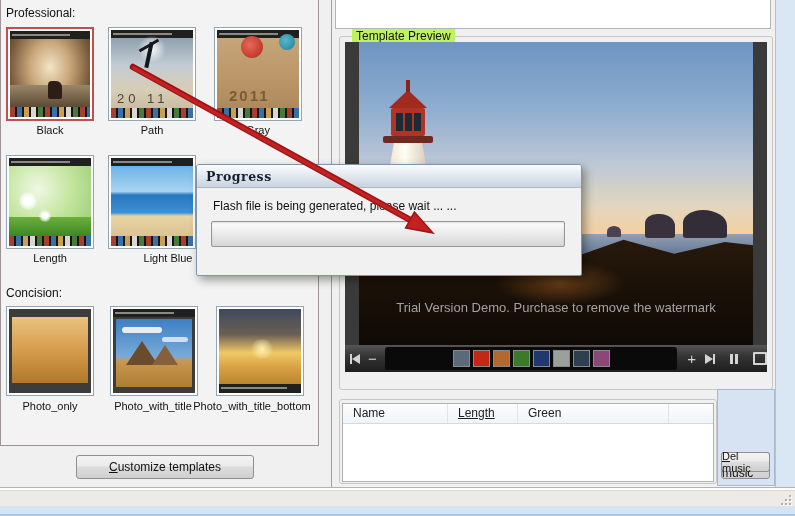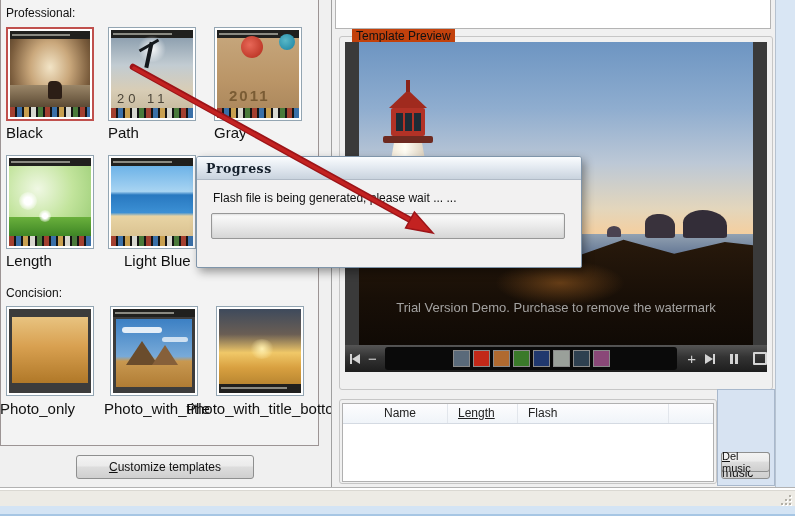--- a/index.html
+++ b/index.html
@@ -18,21 +18,21 @@
   .timg{position:relative;width:100%;height:100%;overflow:hidden;background:#888;}
   .tbar-top{position:absolute;left:0;top:0;right:0;height:8px;background:#20201e;}
   .tbar-top::after{content:"";position:absolute;left:2px;top:3px;width:72%;height:2px;background:#8a8a82;}
   .tbar-bottom-strip{position:absolute;left:0;bottom:0;right:0;height:10px;background:#141414;
       background-image:repeating-linear-gradient(90deg,
         #a34030 0 5px,#141414 5px 7px,#3a70a8 7px 12px,#141414 12px 14px,
         #c8a050 14px 19px,#141414 19px 21px,#d8d8d0 21px 26px,#141414 26px 28px,
         #4a7a3a 28px 33px,#141414 33px 35px);}
   .tbar-caption{position:absolute;left:0;bottom:0;right:0;height:9px;background:#20201e;}
   .tbar-caption::after{content:"";position:absolute;left:2px;top:3px;width:80%;height:2px;background:#8a8a82;}
-  .thumb-label{text-align:left;font-size:15px;color:#111;}
+  .thumb-label{text-align:center;font-size:11px;color:#111;}
 
   
   .art-black{background:radial-gradient(ellipse at 50% 42%,#f2e4c6 0%,#caa87c 35%,#7a5c3c 70%,#3c2c1c 100%);}
   .art-black .road{position:absolute;left:0;bottom:10px;right:0;height:22px;
       background:linear-gradient(180deg,#9a8668,#5c4a34);}
   .art-black .figure{position:absolute;left:38px;bottom:18px;width:14px;height:18px;
       background:#2c1e16;border-radius:4px 6px 2px 2px;}
   .art-blue{background:linear-gradient(180deg,#8094a6 0%,#c2ccd2 40%,#d8cdb6 68%,#c2b497 100%);}
   .art-blue .glow{position:absolute;left:26px;top:6px;width:30px;height:26px;border-radius:50%;
       background:radial-gradient(circle,rgba(255,255,255,.95),rgba(255,255,255,0) 70%);}
@@ -70,21 +70,21 @@
   .win-btn{box-sizing:border-box;display:flex;align-items:center;justify-content:center;
       border:1px solid #8e8f8f;border-radius:3px;color:#111;cursor:pointer;
       background:linear-gradient(180deg,#f3f3f3 0%,#ebebeb 45%,#dddddd 50%,#cfcfcf 100%);}
   .win-btn .accel{text-decoration:underline;}
 
   
   .right-panel-border{left:331px;top:-6px;width:443px;height:493px;
       border:1px solid #a0a0a0;background:#f0f0f0;}
   .white-top-box{left:335px;top:-6px;width:434px;height:33px;background:#ffffff;border:1px solid #b4b4b4;}
   .group-border{border:1px solid #c6c6c6;border-radius:3px;}
-  .group-label{background:#c2410c;padding:0 4px;font-size:12px;color:#111;}
+  .group-label{background:#bef264;padding:0 4px;font-size:12px;color:#111;}
 
   
   .stage{left:345px;top:42px;width:422px;height:303px;overflow:hidden;background:#000;}
   .sky{position:absolute;left:14px;top:0;width:394px;height:303px;
       background:linear-gradient(180deg,#6d95c2 0%,#8fadcf 22%,#bcc8d6 40%,#e3d6bc 55%,#f4cfa0 63%,#eec298 70%,#e0b48c 75%);}
   .side-bar{position:absolute;top:0;width:14px;height:303px;background:#3a3a3a;}
   .sea{position:absolute;left:210px;top:192px;width:198px;height:28px;
       background:linear-gradient(180deg,#93a2b2,#53688a);}
   .stack1{position:absolute;left:300px;top:172px;width:30px;height:24px;border-radius:40% 50% 10% 10%;background:#39323c;}
   .stack2{position:absolute;left:338px;top:168px;width:44px;height:28px;border-radius:45% 55% 8% 8%;background:#332d38;}
@@ -139,21 +139,21 @@
 
   
   .divider{left:0;top:487px;width:795px;height:3px;background:#ffffff;border-top:1px solid #b2b2b2;}
   .statusbar{left:0;top:490px;width:795px;height:16px;background:#edebe5;border-top:1px solid #dad8d2;}
   .grip{position:absolute;right:4px;top:4px;width:10px;height:10px;}
   .grip i{position:absolute;width:2px;height:2px;background:#b2afa6;box-shadow:1px 1px 0 #fff;}
   .bottom-strip{left:0;top:506px;width:795px;height:10px;background:#d4e4f4;border-bottom:2px solid #a6c6e4;box-sizing:border-box;}
   .right-strip{left:775px;top:0;width:20px;height:487px;background:#d9e6f4;border-left:1px solid #b6c2d0;}
 
   
-  .dialog{left:196px;top:156px;width:384px;height:110px;z-index:50;
+  .dialog{left:196px;top:164px;width:384px;height:110px;z-index:50;
       border:1px solid #7f95aa;border-radius:3px 3px 2px 2px;background:#f2f1f1;
       box-shadow:3px 4px 10px rgba(0,0,0,.38);}
   .dlg-title{height:22px;border-radius:2px 2px 0 0;border-bottom:1px solid #b0bac6;
       background:linear-gradient(180deg,#fafcfe 0%,#e4eaf1 45%,#c9d3de 100%);
       display:flex;align-items:center;padding-left:9px;
       font-family:"DejaVu Serif",serif;font-weight:bold;font-size:12.5px;letter-spacing:.5px;color:#15202c;}
   .dlg-msg{position:absolute;left:16px;top:34px;font-size:12px;color:#111;}
   .progress-track{position:absolute;left:14px;top:56px;width:354px;height:26px;box-sizing:border-box;
       border:1px solid #979797;border-radius:2px;
       background:linear-gradient(180deg,#fcfcfc 0%,#ececec 45%,#d6d6d6 100%);
@@ -319,23 +319,23 @@
       </div>
     <div class="pb-icon" style="margin-left:14px;">
       <span class="expand-box"></span>
       </div>
   </div>
 
   <div class="abs group-border" style="left:339px;top:399px;width:376px;height:83px;"></div>
 
   <div class="abs music-table">
     <div class="mt-header">
-      <div class="mt-cell" style="width:105px;text-align:center;">Name</div>
+      <div class="mt-cell" style="width:105px;">Name</div>
       <div class="mt-cell" style="width:70px;text-decoration:underline;">Length</div>
-      <div class="mt-cell" style="width:151px;">Flash</div>
+      <div class="mt-cell" style="width:151px;">Green</div>
       <div class="mt-cell" style="flex:1;border-right:none;"></div>
     </div>
     <div style="height:57px;"></div>
   </div>
 
   <div class="abs music-side"></div>
   <div class="abs win-btn" style="left:721px;top:408px;width:49px;height:27px;font-size:12px;margin-top:44px;">
     <span><span class="accel">A</span><span>dd music</span></span>
   </div>
   <div class="abs win-btn" style="left:721px;top:452px;width:49px;height:20px;font-size:11px;">

